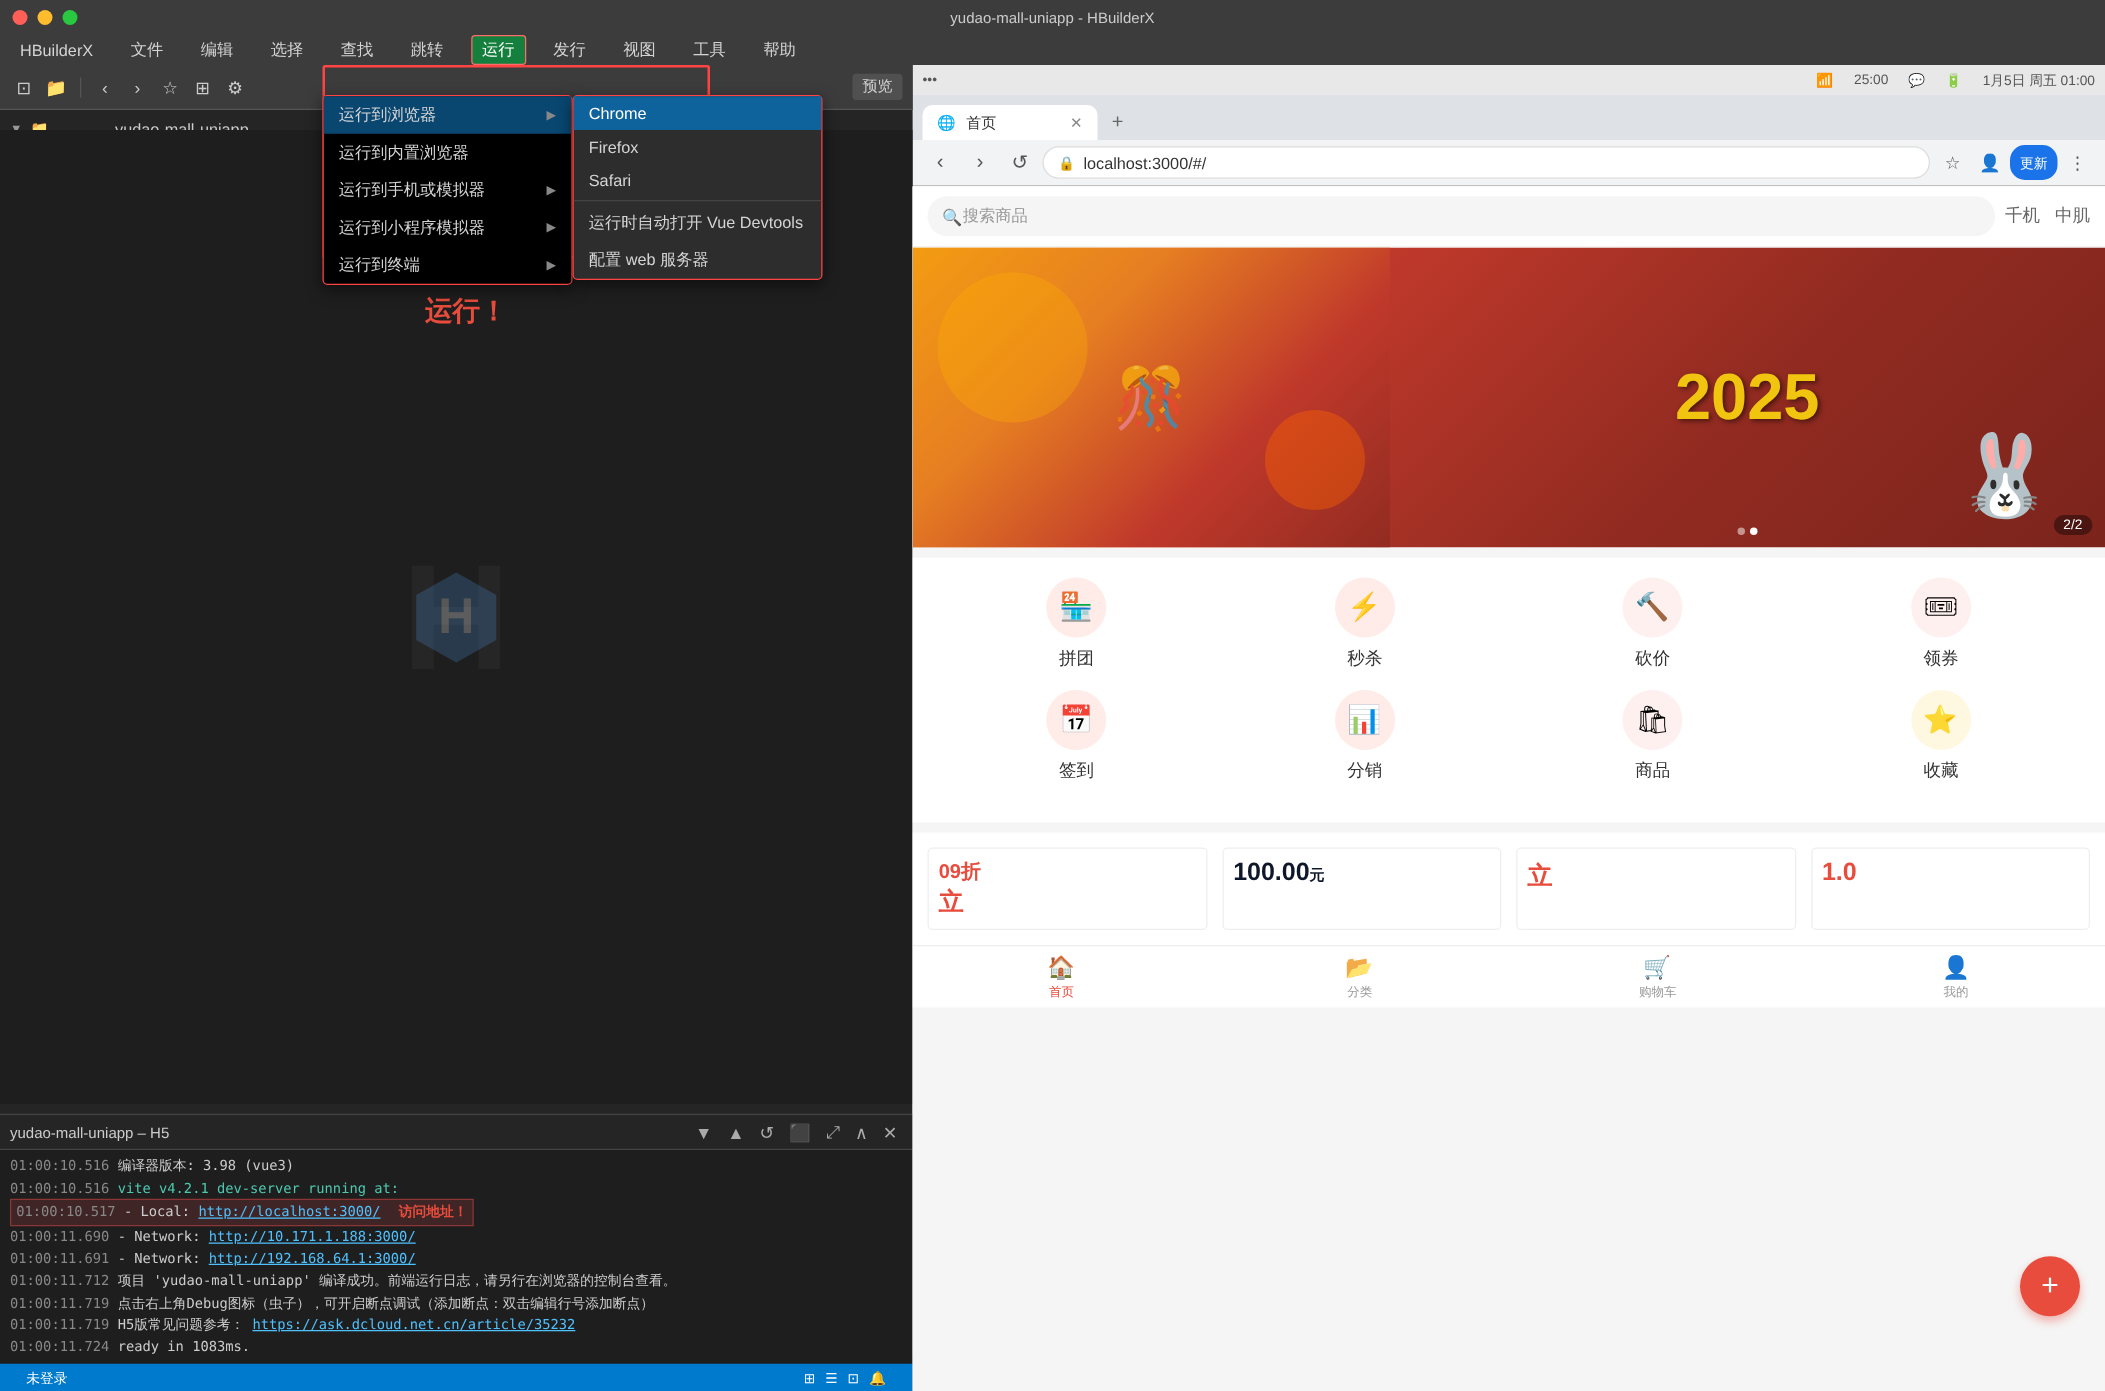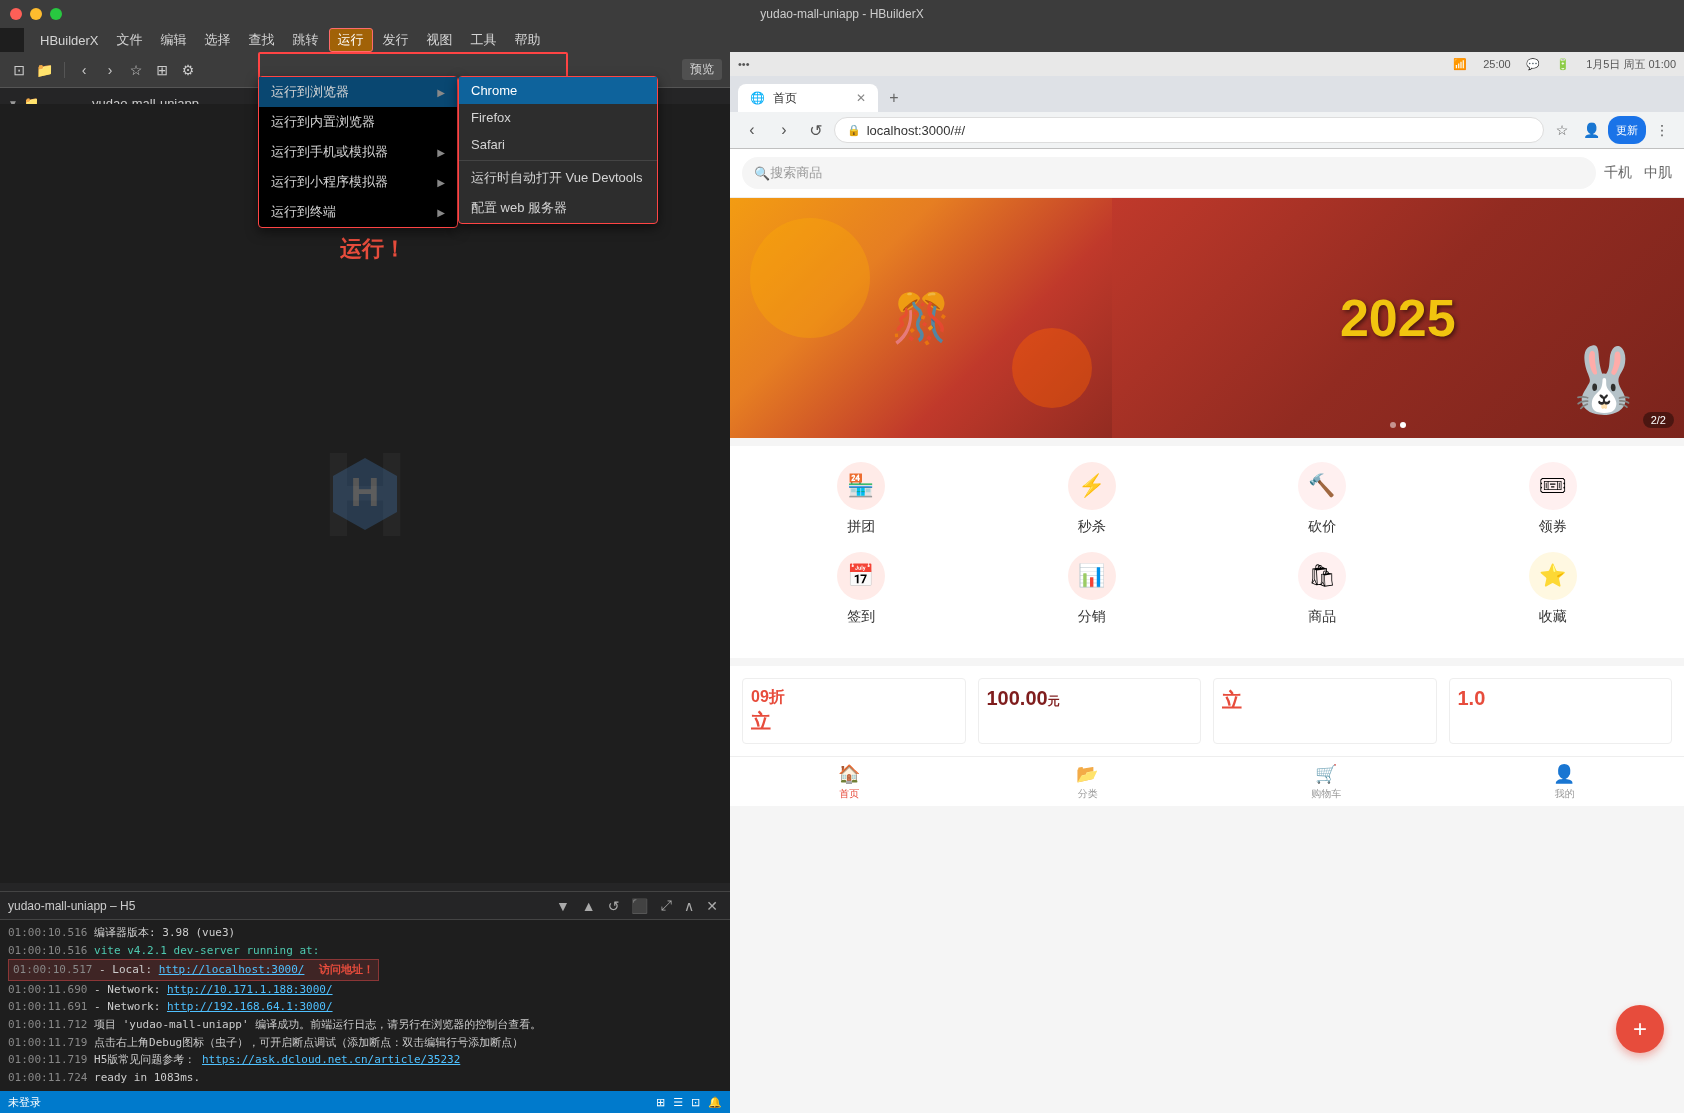--- a/index.html
+++ b/index.html
@@ -21,31 +21,30 @@
     .mac-max { background: #28c840; }
     .mac-title { position: absolute; left: 50%; transform: translateX(-50%); color: #ccc; font-size: 12px; }
 
     
     .menubar {
       height: 24px;
       background: #3c3c3c;
       display: flex;
       align-items: center;
       padding: 0 8px;
-      gap: 2px;
-      margin-left: 24px;
+      gap: 14px;
     }
     .menu-item {
       color: #d4d4d4;
       font-size: 13px;
       padding: 2px 8px;
       border-radius: 3px;
       cursor: pointer;
     }
-    .menu-item.run-active { background: #a16207; border: 1px solid #ff6b6b; color: white; }
+    .menu-item.run-active { background: #15803d; border: 1px solid #ff6b6b; color: white; }
 
     
     .main-layout {
       display: flex;
       height: calc(1113px - 52px);
     }
 
     
     .ide-panel {
       width: 730px;
@@ -169,21 +168,21 @@
     }
     .console-content::-webkit-scrollbar { width: 4px; }
     .console-content::-webkit-scrollbar-thumb { background: #555; }
 
     
     .status-bar {
       height: 22px;
       background: #007acc;
       display: flex;
       align-items: center;
-      padding: 0 8px;
+      padding: 0 21px;
       color: white;
       font-size: 11px;
       gap: 8px;
     }
 
     
     .menu-overlay {
       position: absolute;
       top: 0; left: 0;
       width: 730px; height: 100%;
@@ -979,21 +978,21 @@
           </div>
         </div>
 
         <div class="sale-section">
           <div class="sale-items">
             <div class="sale-item">
               <div style="color:#e74c3c;font-size:16px;font-weight:bold;">09折</div>
               <div style="color:#e74c3c;font-size:20px;font-weight:bold;">立</div>
             </div>
             <div class="sale-item">
-              <div style="color:#7f1d1d;font-size:20px;font-weight:bold;">100.00<span style="font-size:12px;">元</span></div>
+              <div style="color:#0f172a;font-size:20px;font-weight:bold;">100.00<span style="font-size:12px;">元</span></div>
             </div>
             <div class="sale-item">
               <div style="color:#e74c3c;font-size:20px;font-weight:bold;">立</div>
             </div>
             <div class="sale-item">
               <div style="color:#e74c3c;font-size:20px;font-weight:bold;">1.0</div>
             </div>
           </div>
         </div>
 

